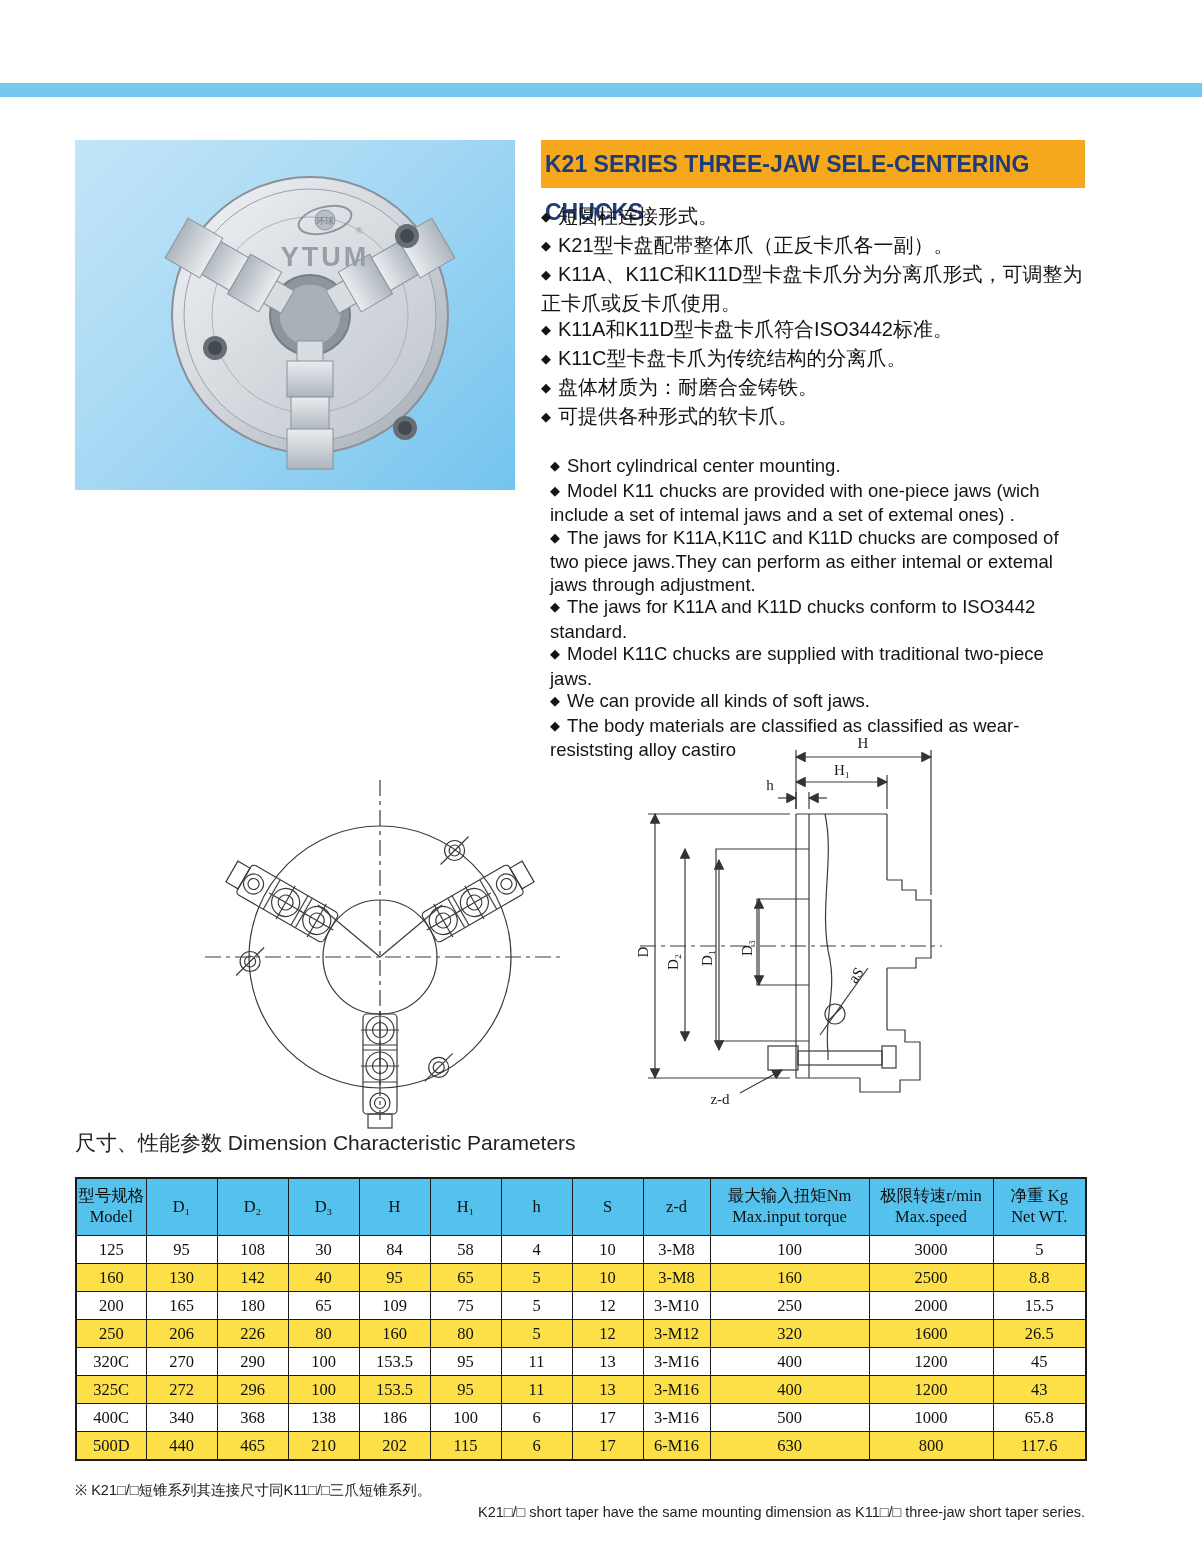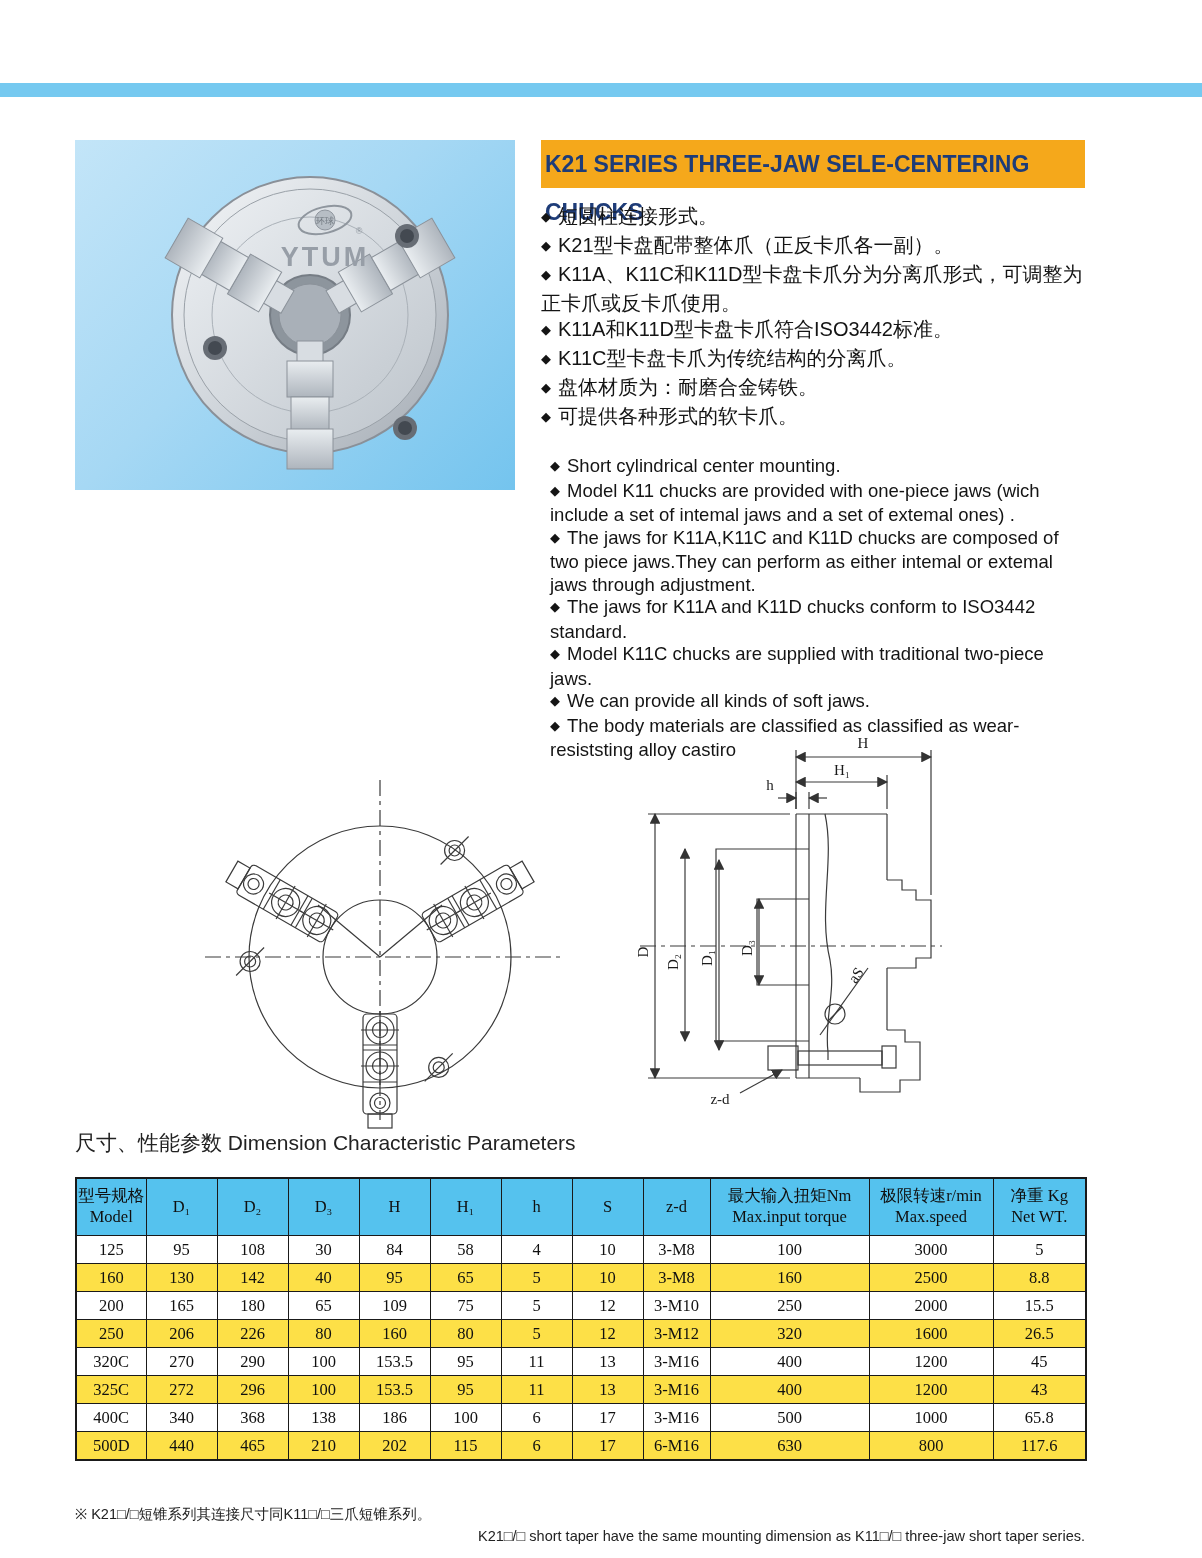--- a/index.html
+++ b/index.html
@@ -21,21 +21,21 @@
   .svg-section{margin-left:50px;flex:none;}
   .tech{stroke:#3a3a3a;stroke-width:1.2;fill:none;}
   .dash{stroke-dasharray:16 5 4 5;}
   text.dim{font-family:"Liberation Serif",serif;font-size:15px;fill:#1a1a1a;stroke:none;}
   .caption{font-size:21px;color:#222;margin-top:14px;}
   table{border-collapse:collapse;margin-top:20px;width:1010px;table-layout:fixed;border:2px solid #1a1a1a;font-family:Liberation Serif, serif;}
   th,td{border:1px solid #1a1a1a;text-align:center;vertical-align:middle;padding:0;}
   th{background:#55C2EE;font-weight:normal;font-size:16.5px;height:56px;line-height:1.25;color:#101010;}
   td{font-size:16.5px;height:27px;color:#101010;}
   tr.alt td{background:#fde047;}
-  .footnote{margin-top:42px;font-size:14.5px;color:#222;line-height:1.55;}
+  .footnote{margin-top:18px;font-size:14.5px;color:#222;line-height:1.55;}
   .footnote .en-line{padding-left:17px;text-align:right;}
   svg{display:block;}
 </style>
 </head>
 <body>
 
 <div class="page">
   <div class="top-bar"></div>
 
   <div class="content">

